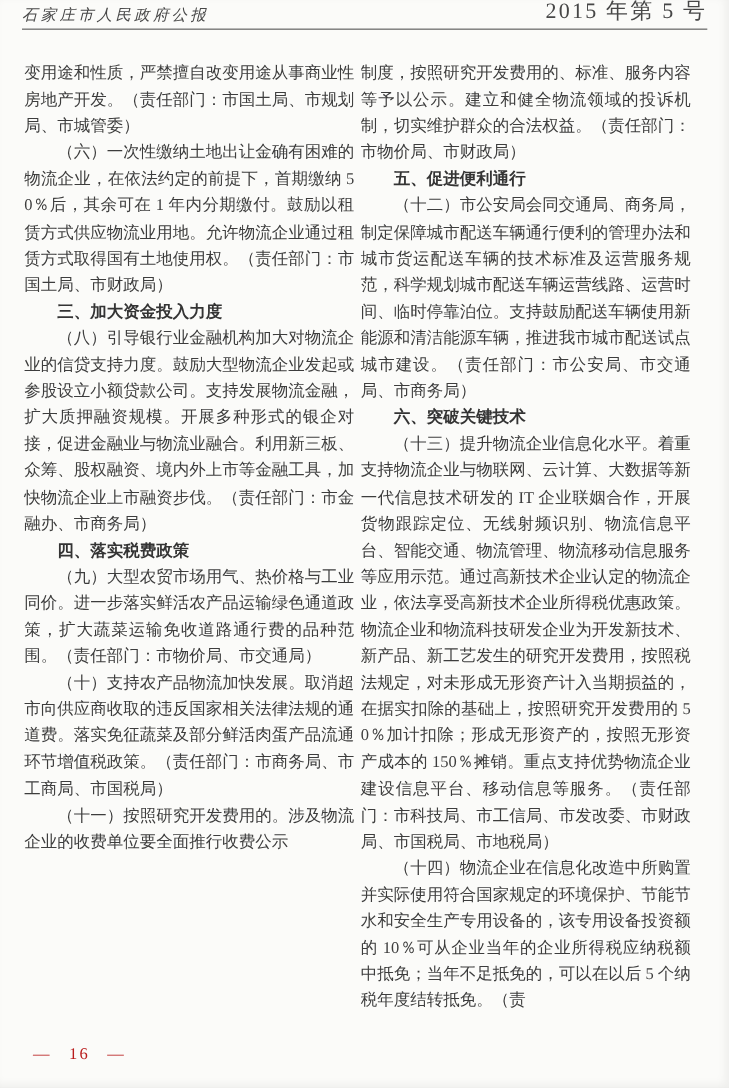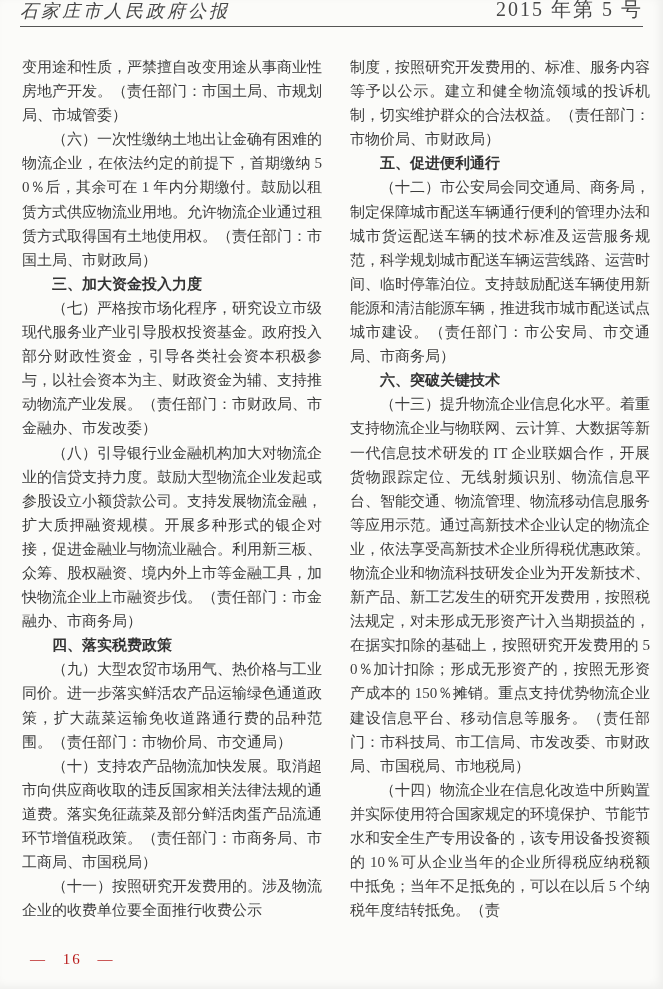--- a/index.html
+++ b/index.html
@@ -22,35 +22,35 @@
     top: 0; left: 20px; right: 20px;
     height: 27px;
     display: flex;
     justify-content: space-between;
     align-items: flex-end;
     border-bottom: 1.5px solid #555;
     padding-bottom: 3px;
   }
   .gazette-title {
     font-style: italic;          
-    font-size: 18px;
+    font-size: 14px;
     letter-spacing: 3px;
     color: #474747;
   }
   .issue-label {
     font-size: 20px;
     letter-spacing: 2px;
     color: #474747;
   }
   
   .body-area {
     position: absolute;
     top: 55px; left: 22px; right: 21px;
     display: flex;
-    gap: 28px;
+    gap: 6px;
   }
   .col {
     width: 300px;
     flex: 0 0 300px;
     font-size: 15px;
     line-height: 24.1px;
     text-align: justify;
     text-justify: inter-ideograph;
     word-break: break-all;
   }
@@ -80,21 +80,20 @@
   <div class="running-header">
     <span class="gazette-title">石家庄市人民政府公报</span>
     <span class="issue-label">2015 年第 5 号</span>
   </div>
 
   <div class="body-area">
     <div class="col">
         <p class="block continuation">变用途和性质，严禁擅自改变用途从事商业性房地产开发。（责任部门：市国土局、市规划局、市城管委）</p>
         <p class="block paragraph">（六）一次性缴纳土地出让金确有困难的物流企业，在依法约定的前提下，首期缴纳 50％后，其余可在 1 年内分期缴付。鼓励以租赁方式供应物流业用地。允许物流企业通过租赁方式取得国有土地使用权。（责任部门：市国土局、市财政局）</p>
         <p class="block heading">三、加大资金投入力度</p>
-        <p class="block paragraph">（七）严格按市场化程序，研究设立市级现代服务业产业引导股权投资基金。政府投入部分财政性资金，引导各类社会资本积极参与，以社会资本为主、财政资金为辅、支持推动物流产业发展。（责任部门：市财政局、市金融办、市发改委）</p>
         <p class="block paragraph">（八）引导银行业金融机构加大对物流企业的信贷支持力度。鼓励大型物流企业发起或参股设立小额贷款公司。支持发展物流金融，扩大质押融资规模。开展多种形式的银企对接，促进金融业与物流业融合。利用新三板、众筹、股权融资、境内外上市等金融工具，加快物流企业上市融资步伐。（责任部门：市金融办、市商务局）</p>
         <p class="block heading">四、落实税费政策</p>
         <p class="block paragraph">（九）大型农贸市场用气、热价格与工业同价。进一步落实鲜活农产品运输绿色通道政策，扩大蔬菜运输免收道路通行费的品种范围。（责任部门：市物价局、市交通局）</p>
         <p class="block paragraph">（十）支持农产品物流加快发展。取消超市向供应商收取的违反国家相关法律法规的通道费。落实免征蔬菜及部分鲜活肉蛋产品流通环节增值税政策。（责任部门：市商务局、市工商局、市国税局）</p>
         <p class="block paragraph">（十一）按照研究开发费用的。涉及物流企业的收费单位要全面推行收费公示</p>
       </div>
     <div class="col">
         <p class="block continuation">制度，按照研究开发费用的、标准、服务内容等予以公示。建立和健全物流领域的投诉机制，切实维护群众的合法权益。（责任部门：市物价局、市财政局）</p>
         <p class="block heading">五、促进便利通行</p>
         <p class="block paragraph">（十二）市公安局会同交通局、商务局，制定保障城市配送车辆通行便利的管理办法和城市货运配送车辆的技术标准及运营服务规范，科学规划城市配送车辆运营线路、运营时间、临时停靠泊位。支持鼓励配送车辆使用新能源和清洁能源车辆，推进我市城市配送试点城市建设。（责任部门：市公安局、市交通局、市商务局）</p>

